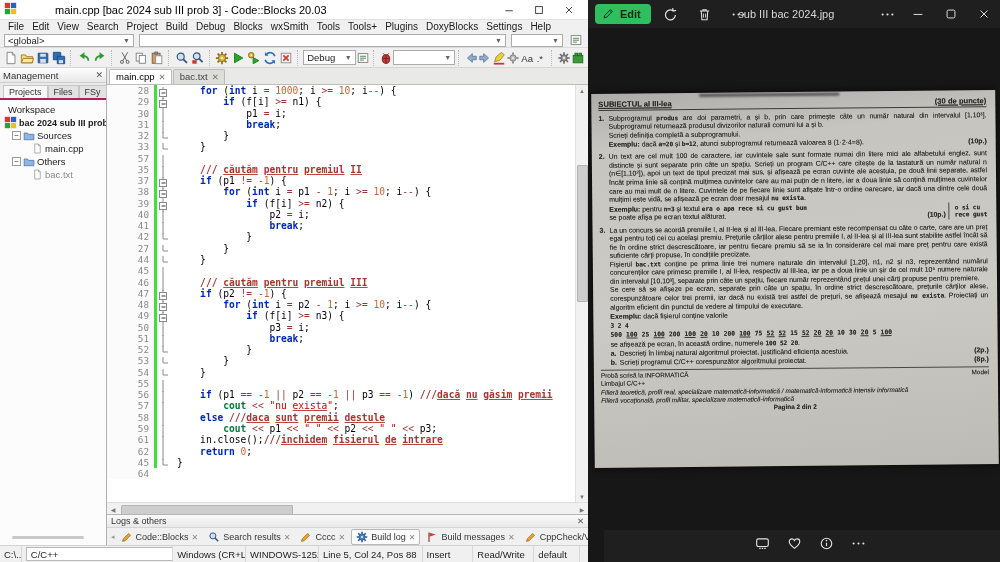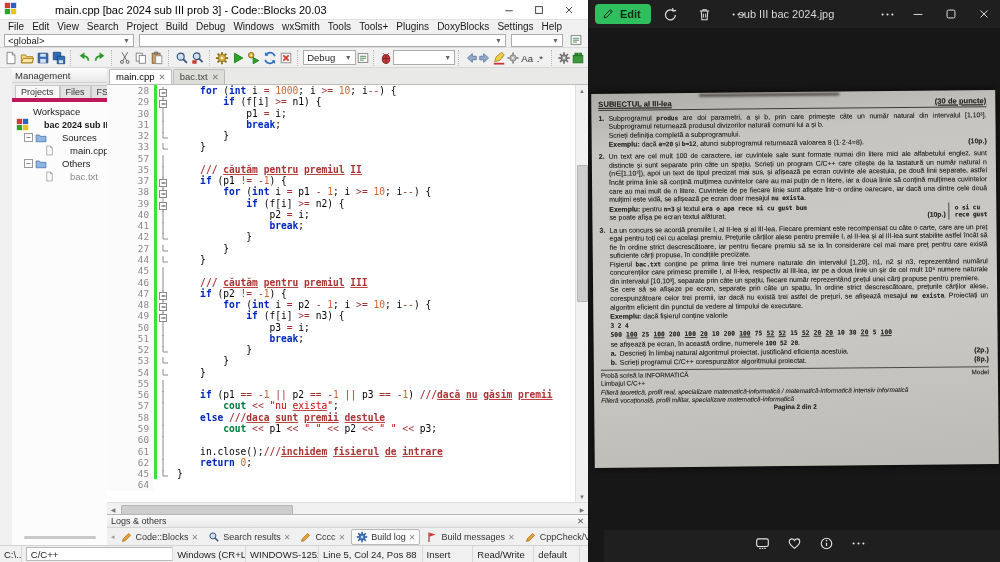--- a/index.html
+++ b/index.html
@@ -13,30 +13,30 @@
   .menubar{position:absolute;left:0;top:20px;width:588px;height:13px;display:flex;align-items:center;padding-left:4px;box-sizing:border-box;}
   .mitem{font-size:10px;padding:0 4px;color:#1a1a1a;white-space:nowrap;}
   .comborow{position:absolute;left:0;top:33px;width:588px;height:15px;display:flex;align-items:center;gap:5px;padding:0 4px;box-sizing:border-box;border-bottom:1px solid #dcdcdc;}
   .combo{background:#fff;border:1px solid #acacac;height:13px;box-sizing:border-box;display:flex;align-items:center;font-size:9.5px;padding:0 3px;color:#222;position:relative;}
   .combo .arr{margin-left:auto;font-size:7px;color:#666;padding-left:4px;}
   .toolbar{position:absolute;left:0;top:48px;width:588px;height:20px;display:flex;align-items:center;padding:0 3px;box-sizing:border-box;border-bottom:1px solid #d6d6d6;}
   .tbg{display:flex;align-items:center;}
   .tbi{width:16px;height:16px;display:flex;align-items:center;justify-content:center;}
   .tbsep{width:5px;height:16px;border-left:1px dotted #b9b9b9;margin:0 2px 0 3px;}
   
-  .mgmt{position:absolute;left:12px;top:68px;width:107px;height:477px;background:#737373;border-right:1px solid #b0b0b0;box-sizing:border-box;}
+  .mgmt{position:absolute;left:0;top:68px;width:107px;height:477px;background:#737373;border-right:1px solid #b0b0b0;box-sizing:border-box;}
   .mgmt-header{height:14px;display:flex;align-items:center;background:linear-gradient(#fdfdfd,#e8e8e8);border-bottom:1px solid #cfcfcf;padding:0 3px;font-size:9.5px;color:#333;}
   .mgmt-header .x{margin-left:auto;font-size:9px;color:#555;}
-  .mgmt-tabs{height:15px;display:flex;align-items:flex-end;border-bottom:4px solid #be185d;padding-left:3px;background:#eaeaea;}
+  .mgmt-tabs{height:15px;display:flex;align-items:flex-end;border-bottom:2px solid #be185d;padding-left:3px;background:#eaeaea;}
   .mtab{font-size:9px;padding:1px 5px;border:1px solid #c5c5c5;border-bottom:none;background:#e2e2e2;color:#333;white-space:nowrap;}
   .mtab.active{background:#f7f7f7;font-weight:normal;}
   .mtab-ovf{font-size:8px;color:#444;padding:0 2px;}
   .tree{padding-top:3px;background:#fcfcfc;height:calc(100% - 32px);font-size:9.5px;}
   .trow{height:13px;display:flex;align-items:center;white-space:nowrap;overflow:hidden;}
-  .trow .lbl{margin-left:15px;color:#1a1a1a;text-align:right;}
+  .trow .lbl{margin-left:2px;color:#1a1a1a;text-align:right;}
   .trow .lbl.bold{font-weight:bold;font-size:9px;}
   .trow .lbl.dim{color:#8a8a8a;}
   .exp{width:9px;height:9px;border:1px solid #9a9a9a;background:#fff;display:flex;align-items:center;justify-content:center;font-size:8px;line-height:7px;color:#333;box-sizing:border-box;margin-right:2px;}
   .mgmt-bscroll{position:absolute;left:12px;bottom:6px;width:72px;height:3px;background:#c9c9c9;border-radius:2px;}
   
   .editor{position:absolute;left:107px;top:68px;width:481px;height:446px;background:#fff;box-sizing:border-box;}
   .etabbar{height:16px;background:#e9e9e7;border-bottom:1px solid #bcbcbc;display:flex;align-items:flex-end;padding-left:2px;}
   .etab{font-size:9.5px;padding:1px 5px 2px 6px;display:flex;align-items:center;gap:4px;border:1px solid #bcbcbc;border-bottom:none;background:#ddddda;color:#444;margin-right:1px;border-radius:2px 2px 0 0;}
   .etab.active{background:#fff;color:#000;}
   .etab .x{font-size:8.5px;color:#777;}
@@ -150,21 +150,21 @@
     </div>
 
     <div class="menubar" id="cb-menubar">
         <span class="mitem">File</span>
         <span class="mitem">Edit</span>
         <span class="mitem">View</span>
         <span class="mitem">Search</span>
         <span class="mitem">Project</span>
         <span class="mitem">Build</span>
         <span class="mitem">Debug</span>
-        <span class="mitem">Windows</span>
+        <span class="mitem">Blocks</span>
         <span class="mitem">wxSmith</span>
         <span class="mitem">Tools</span>
         <span class="mitem">Tools+</span>
         <span class="mitem">Plugins</span>
         <span class="mitem">DoxyBlocks</span>
         <span class="mitem">Settings</span>
         <span class="mitem">Help</span>
       </div>
 
     <div class="comborow">
@@ -728,28 +728,20 @@
                 </svg></span>
               <span class="ctext">    <span class="kw">else</span> <span class="cmt">///<u>daca</u> <u>sunt</u> <u>premii</u> <u>destule</u></span></span>
             </div>
             <div class="crow">
               <span class="lnum">59</span>
               <span class="chg on"></span>
               <span class="fold"><svg width="13" height="12">
                   <line x1="6" y1="0" x2="6" y2="12" stroke="#8a8a8a"></line>
                 </svg></span>
               <span class="ctext">        <span class="kw2">cout</span> <span class="op">&lt;&lt;</span> p1 <span class="op">&lt;&lt;</span> <span class="str">" "</span> <span class="op">&lt;&lt;</span> p2 <span class="op">&lt;&lt;</span> <span class="str">" "</span> <span class="op">&lt;&lt;</span> p3;</span>
-            </div>
-            <div class="crow">
-              <span class="lnum">60</span>
-              <span class="chg on"></span>
-              <span class="fold"><svg width="13" height="12">
-                  <line x1="6" y1="0" x2="6" y2="12" stroke="#8a8a8a"></line>
-                </svg></span>
-              <span class="ctext"></span>
             </div>
             <div class="crow">
               <span class="lnum">61</span>
               <span class="chg on"></span>
               <span class="fold"><svg width="13" height="12">
                   <line x1="6" y1="0" x2="6" y2="12" stroke="#8a8a8a"></line>
                 </svg></span>
               <span class="ctext">    in.close();<span class="cmt">///<u>inchidem</u> <u>fisierul</u> <u>de</u> <u>intrare</u></span></span>
             </div>
             <div class="crow">

